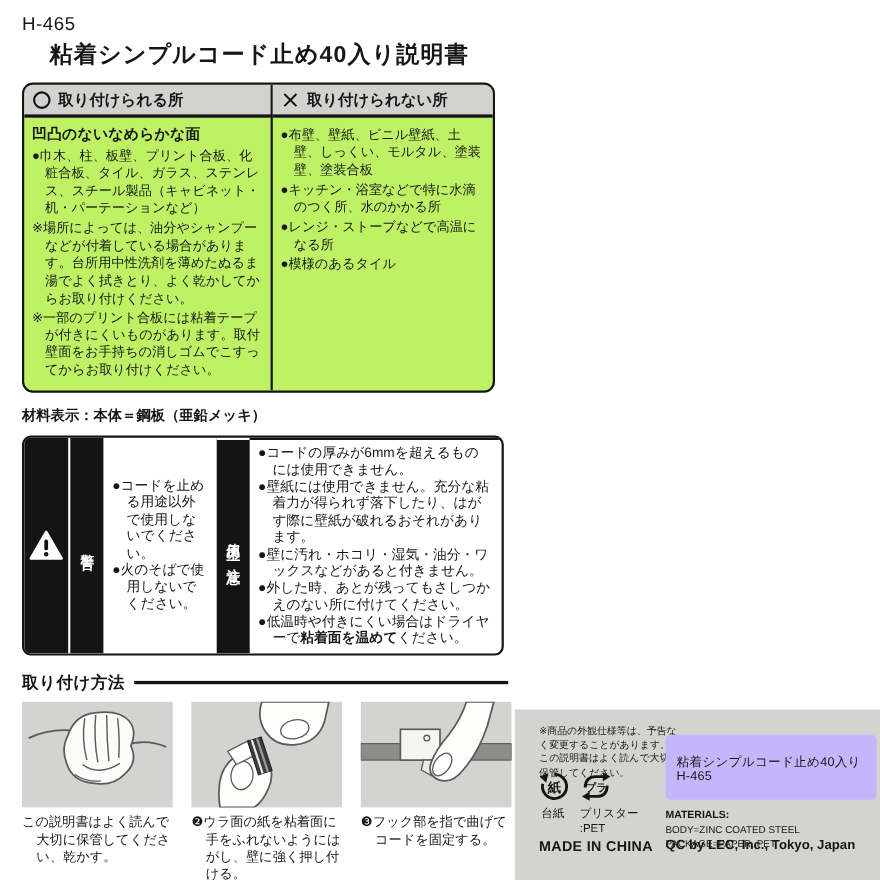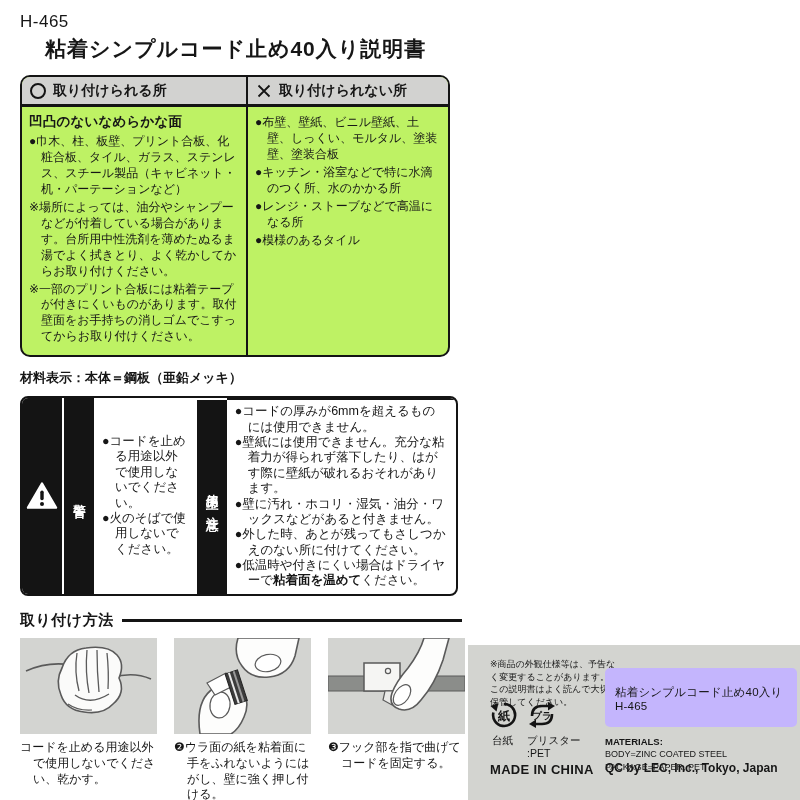--- a/index.html
+++ b/index.html
@@ -172,21 +172,21 @@
           <rect x="36" y="25" width="36" height="28" fill="#f5f5f3" stroke="#5a5a5a" stroke-width="1.5"></rect>
           <circle cx="60" cy="33" r="2.6" fill="none" stroke="#5a5a5a" stroke-width="1.2"></circle>
           <path d="M57 53 L70 53 L64 67 L55 62 Z" fill="#e9e9e7" stroke="#5a5a5a" stroke-width="1.2"></path>
           <path d="M96 0 Q92 14 80 30 Q68 44 64 55 Q60 67 71 71 Q83 75 93 62 Q107 46 115 22 L121 0 Z" fill="#fdfdfc" stroke="#5a5a5a" stroke-width="1.6"></path>
           <ellipse cx="74" cy="57" rx="7" ry="11.5" fill="#ffffff" stroke="#5a5a5a" stroke-width="1.2" transform="rotate(35 74 57)"></ellipse>
         </svg>
       </div>
     </div>
     <div class="captions">
       <div class="caption-cell">
-        <div class="cap">コードを止める用途以外で使用しないでください、乾かす。</div>
+        <div class="cap">この説明書はよく読んで大切に保管してください、乾かす。</div>
       </div>
       <div class="caption-cell">
         <div class="cap">❷ウラ面の紙を粘着面に手をふれないようにはがし、壁に強く押し付ける。</div>
         <div class="cap-note">※1時間以上おいてからご使用ください。</div>
       </div>
       <div class="caption-cell">
         <div class="cap">❸フック部を指で曲げてコードを固定する。</div>
       </div>
     </div>
   </div>

